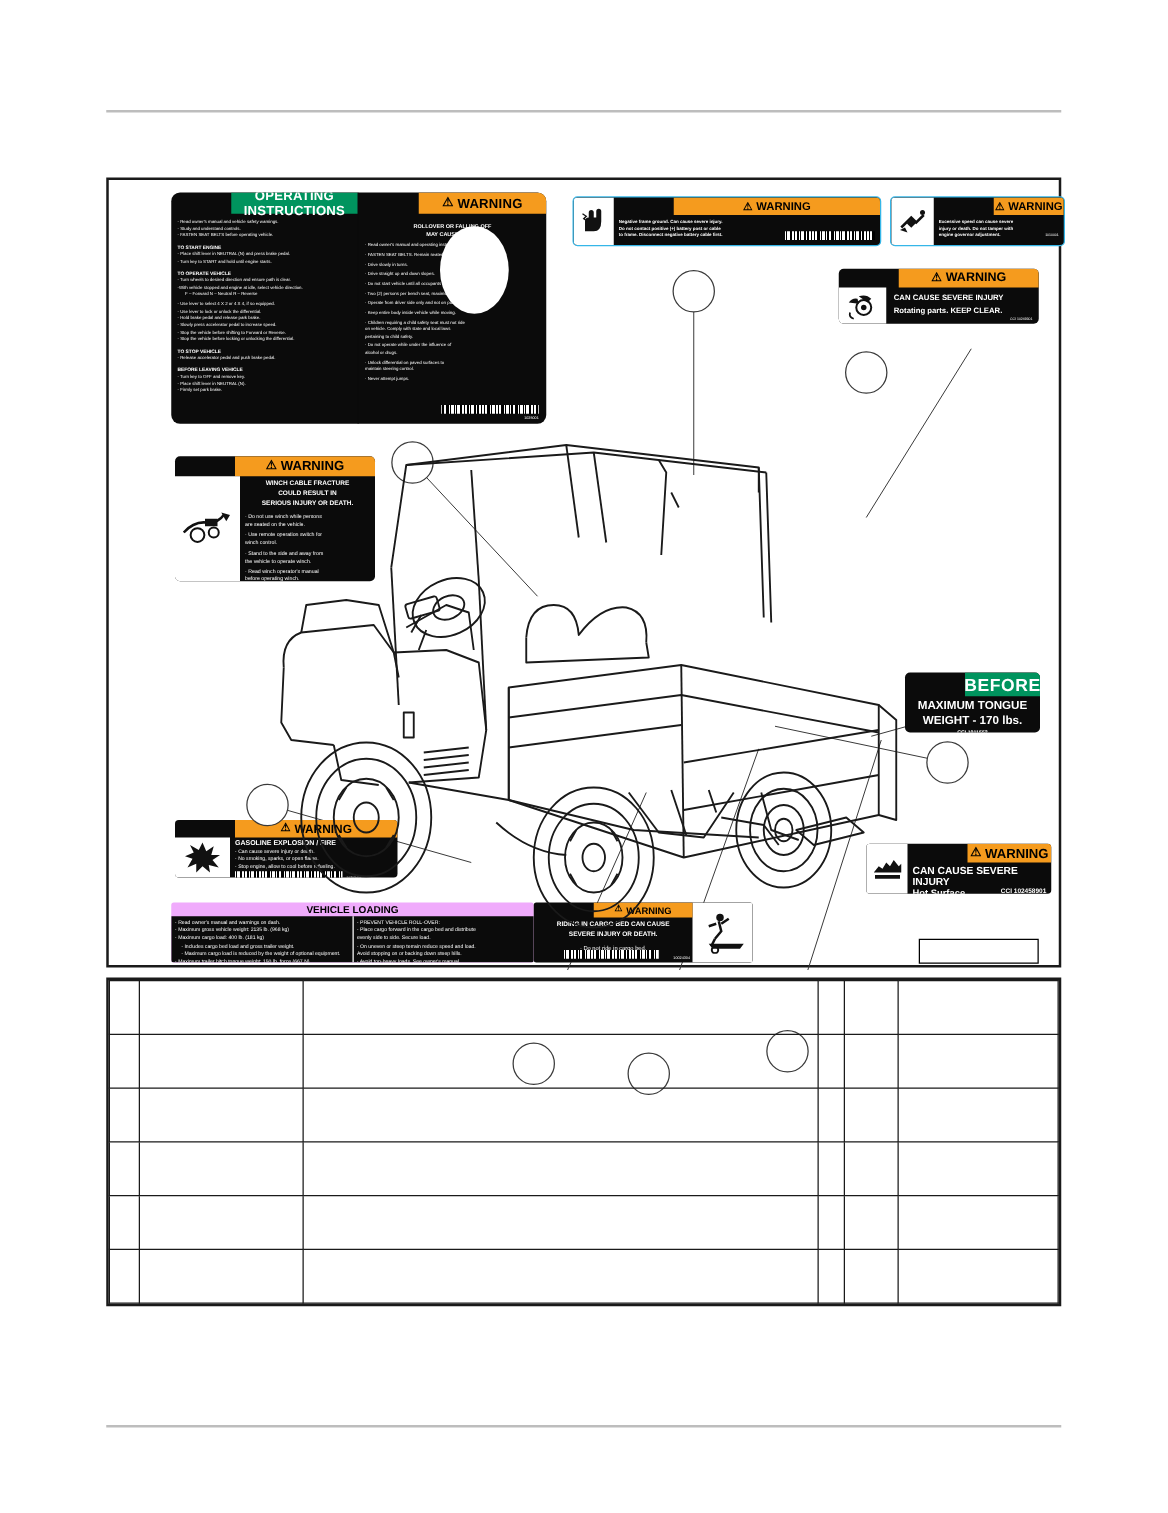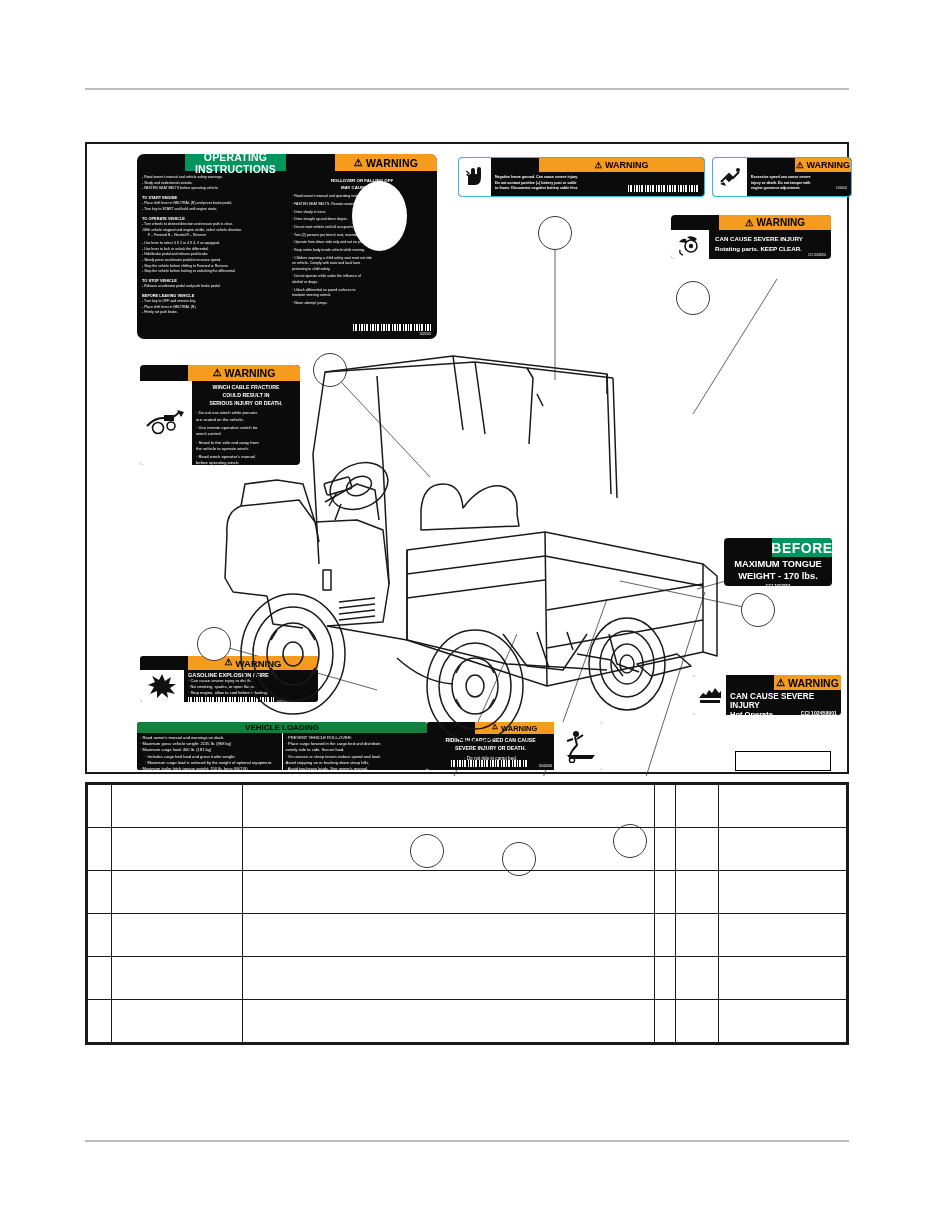--- a/index.html
+++ b/index.html
@@ -110,21 +110,21 @@
   .hot-icon { width:33px; background:#fff; display:flex; align-items:center; justify-content:center; }
   .hot-main { flex:1; }
   .hot-hd { height:15px; font-size:10.5px; }
   .hot-l1 { color:#fff; font-weight:bold; font-size:8.2px; padding:2px 0 0 4px; }
   .hot-l2 { display:flex; justify-content:space-between; padding:0 4px 0 4px; }
   .hot-l2 span { color:#fff; font-weight:bold; font-size:7.5px; }
   .hot-l2 .c { font-size:5.2px; }
 
   
   .decal-load { left:50px; top:578px; width:290px; height:48px;
-      background:#15803d; border-radius:2px; overflow:hidden; }
+      background:#f0abfc; border-radius:2px; overflow:hidden; }
   .load-hd { height:11px; font-size:8px; color:#000; font-weight:bold;
       display:flex; align-items:center; justify-content:center; }
   .load-body { display:flex; height:37px; background:#0b0b0b; }
   .load-col { flex:1; color:#fff; font-size:4.1px; line-height:1.52; padding:2px 3px; }
   .load-col.l { border-right:1px solid #fff; }
   .load-col .ind { padding-left:5px; }
 
   
   .decal-cargo { left:340px; top:578px; width:175px; height:48px;
       background:#0b0b0b; border-radius:2px; display:flex; overflow:hidden; }
@@ -384,21 +384,21 @@
           <path d="M3 16 h20 v3 h-20 z" fill="#111"></path>
         </svg>
       </div>
       <div class="hot-main">
         <div class="lbl-hd hot-hd warnbar">
           <span class="tri">⚠</span>
           <span>WARNING</span>
         </div>
         <div class="hot-l1">CAN CAUSE SEVERE INJURY</div>
         <div class="hot-l2">
-          <span>Hot Operate</span>
+          <span>Hot Surface</span>
           <span class="c">CCI 102458901</span>
         </div>
       </div>
     </div>
 
     <div class="lbl decal-load">
       <div class="load-hd">VEHICLE LOADING</div>
       <div class="load-body">
         <div class="load-col l">
           <div>· Read owner's manual and warnings on dash.</div>

